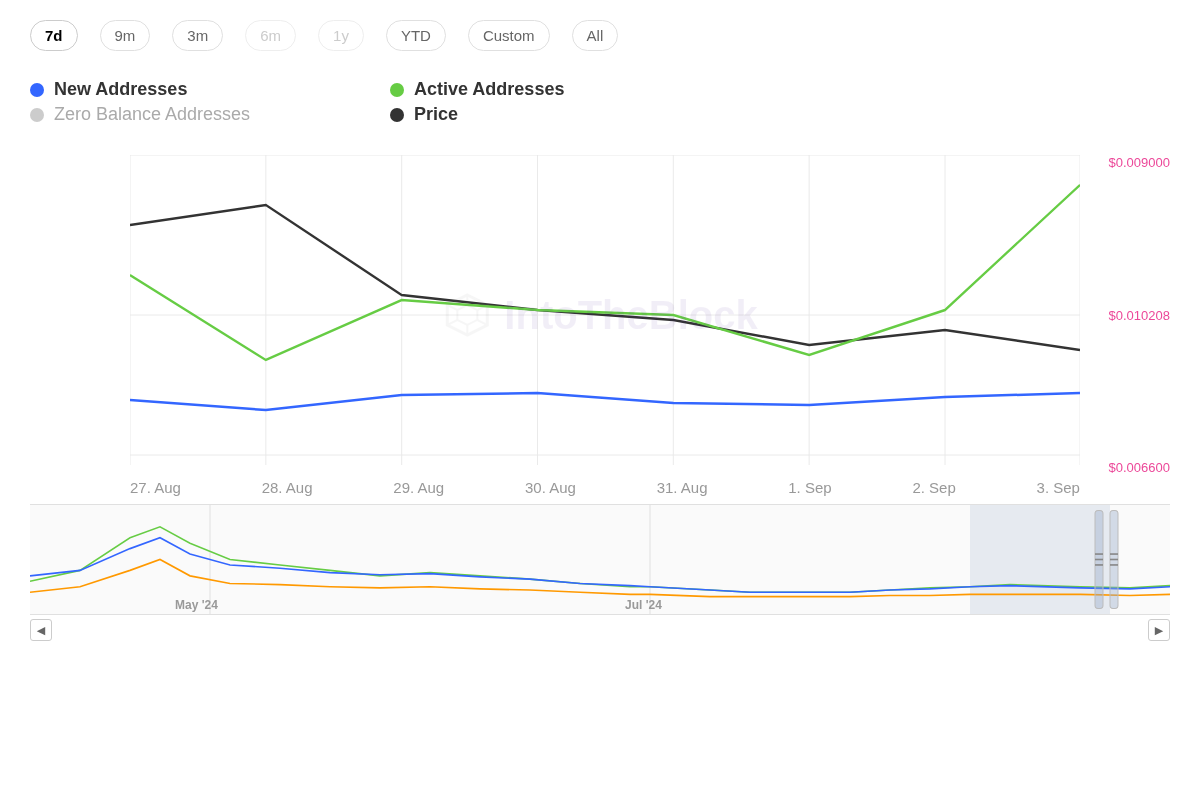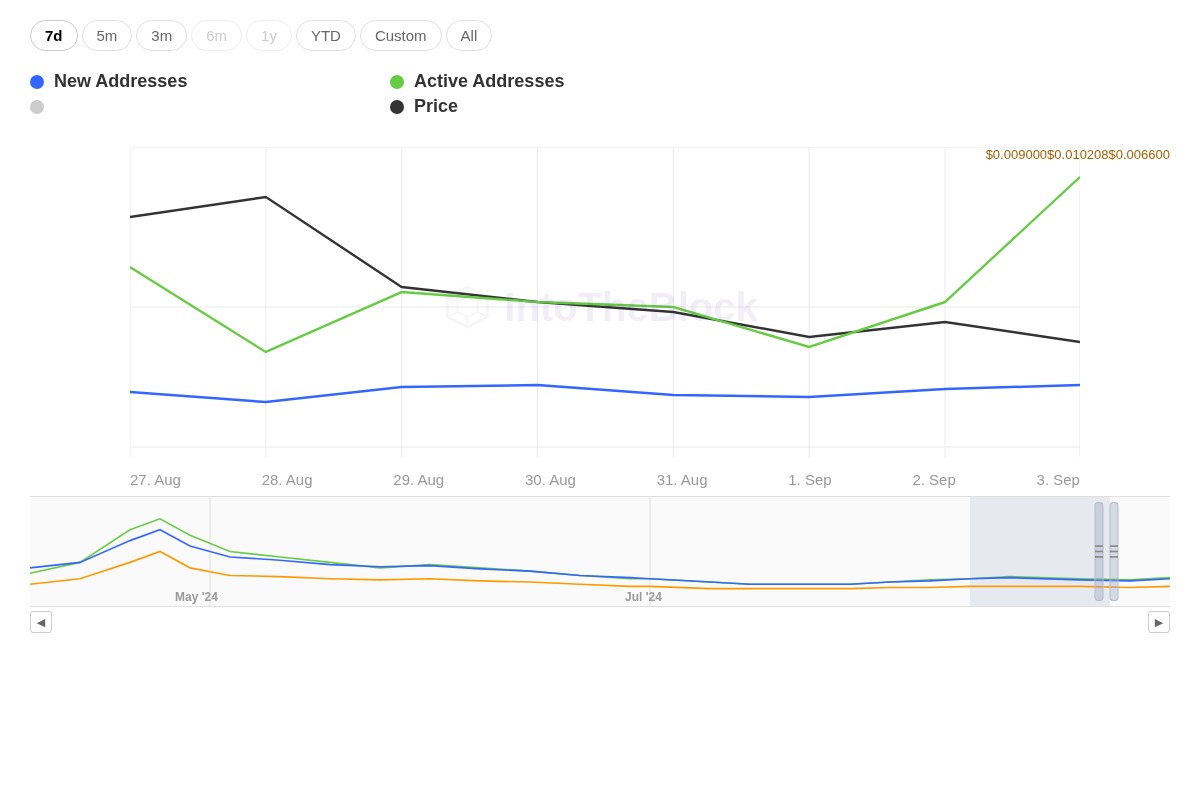--- a/index.html
+++ b/index.html
@@ -13,22 +13,22 @@
     .container {
       width: 1200px;
       height: 800px;
       padding: 20px 30px 10px 30px;
       position: relative;
     }
     
     .time-range {
       display: flex;
       align-items: center;
-      gap: 4px;
-      margin-bottom: 20px;
+      gap: 22px;
+      margin-bottom: 28px;
     }
     .time-btn {
       padding: 6px 14px;
       border: 1px solid #e0e0e0;
       border-radius: 20px;
       background: #fff;
       cursor: pointer;
       font-size: 15px;
       color: #666;
       font-weight: 400;
@@ -93,24 +93,24 @@
       font-size: 13px;
       color: #999;
     }
     
     .y-labels-right {
       position: absolute;
       right: 0;
       top: 0;
       height: 100%;
       display: flex;
-      flex-direction: row;
+      flex-direction: column;
       justify-content: space-between;
       font-size: 13px;
-      color: #a16207;
+      color: #ec4899;
       text-align: right;
     }
     
     .x-labels {
       display: flex;
       justify-content: space-between;
       padding: 0 0px;
       font-size: 15px;
       color: #999;
       margin-top: 4px;
@@ -173,40 +173,41 @@
       height: 50px;
     }
   </style>
 </head>
 <body>
 
 <div class="container">
 
   <div class="time-range">
   <button class="time-btn active">7d</button>
-      <button class="time-btn">5m</button>
+      <button class="time-btn">9m</button>
       <button class="time-btn">3m</button>
       <button class="time-btn disabled">6m</button>
       <button class="time-btn disabled">1y</button>
       <button class="time-btn">YTD</button>
       <button class="time-btn">Custom</button>
       <button class="time-btn">All</button>
     </div>
 
   <div class="legend">
   <div class="legend-item">
         <div class="legend-dot" style="background: rgb(51, 102, 255);"></div>
         <span class="legend-label">New Addresses</span>
       </div>
       <div class="legend-item">
         <div class="legend-dot" style="background: rgb(102, 204, 68);"></div>
         <span class="legend-label">Active Addresses</span>
       </div>
       <div class="legend-item">
         <div class="legend-dot" style="background: rgb(204, 204, 204);"></div>
+        <span class="legend-label muted">Zero Balance Addresses</span>
       </div>
       <div class="legend-item">
         <div class="legend-dot" style="background: rgb(51, 51, 51);"></div>
         <span class="legend-label">Price</span>
       </div>
     </div>
 
   <div class="chart-area">
     <div class="watermark">
       <svg class="watermark-logo" viewBox="0 0 50 50" xmlns="http://www.w3.org/2000/svg">

